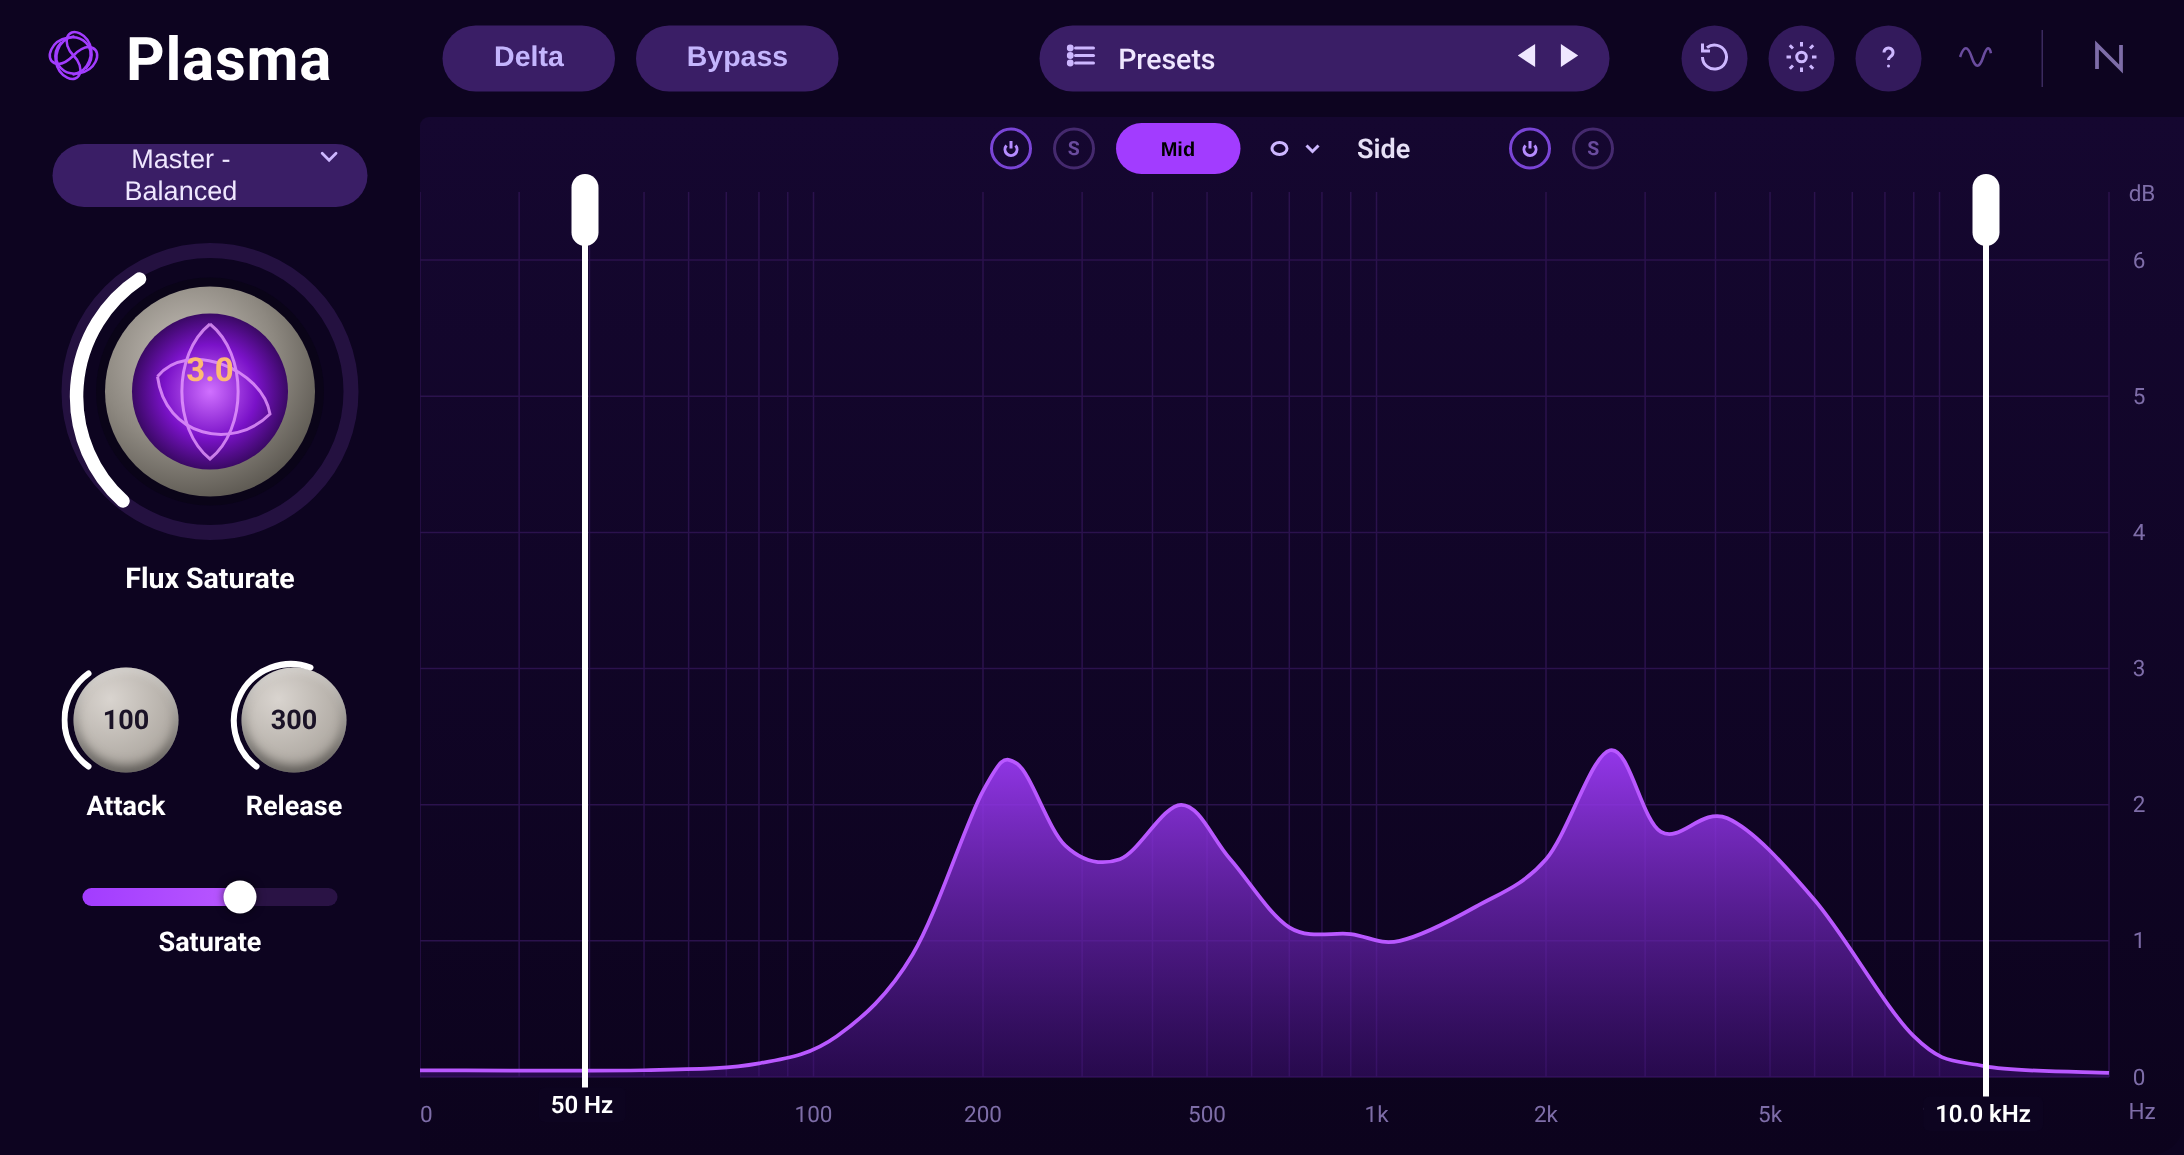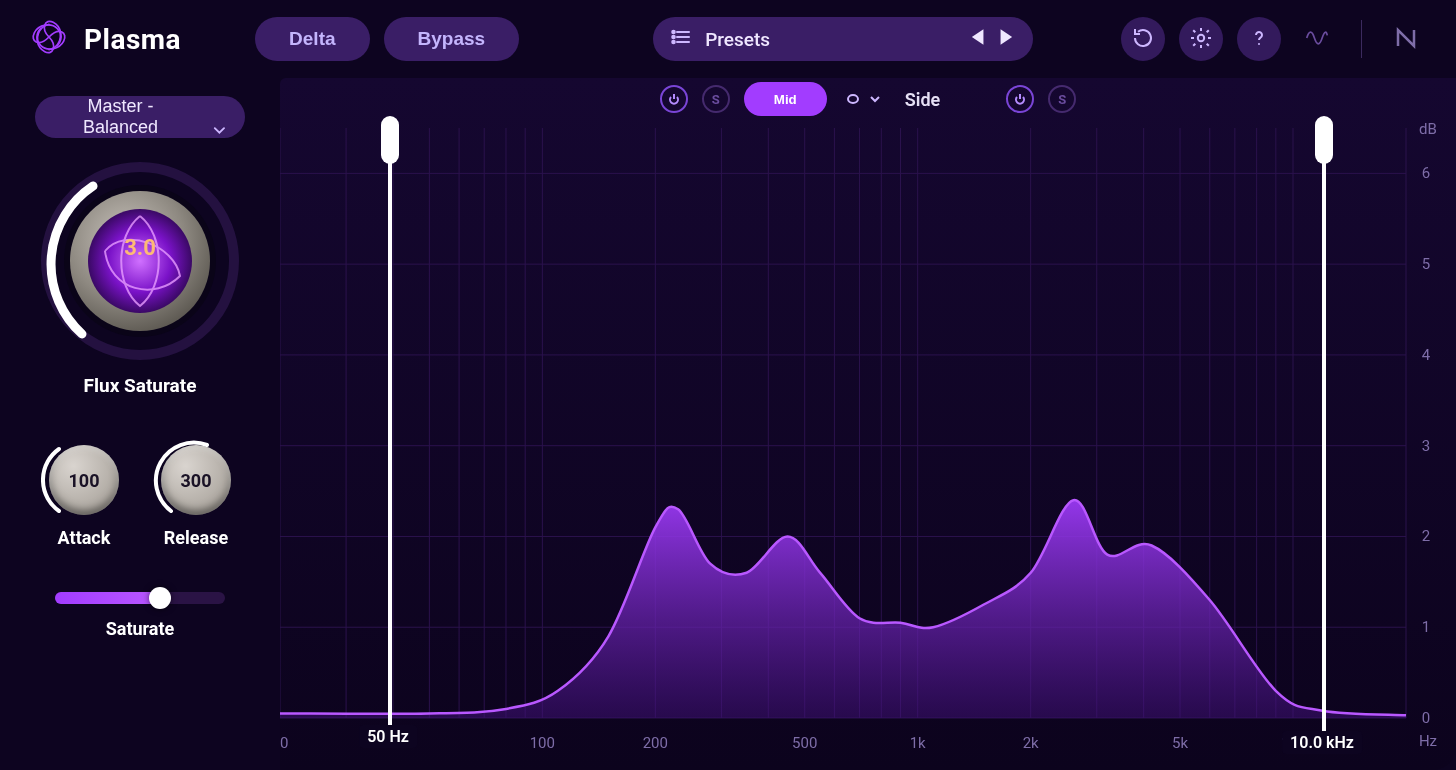--- a/index.html
+++ b/index.html
@@ -14,21 +14,21 @@
   }
   
   .topbar {
     display: flex;
     align-items: center;
     height: 78px;
     padding: 0 28px;
     gap: 14px;
   }
   .brand { display: flex; align-items: center; gap: 14px; margin-right: 60px; }
-  .brand-name { font-size: 28px; font-weight: 700; color: #fff; letter-spacing: .5px; }
+  .brand-name { font-size: 40px; font-weight: 700; color: #fff; letter-spacing: .5px; }
   .pill {
     height: 44px;
     padding: 0 34px;
     border-radius: 22px;
     background: #3a1e66;
     color: #c4b5fd;
     font-size: 19px;
     font-weight: 600;
     display: inline-flex;
     align-items: center;
@@ -75,21 +75,21 @@
     align-items: center;
   }
   .profile-select {
     width: 210px; height: 42px;
     border-radius: 21px;
     background: #3a1e66;
     color: #efe7ff;
     font-size: 18px;
     font-weight: 500;
     display: flex;
-    align-items: flex-end;
+    align-items: flex-start;
     gap: 24px;
     padding: 0 18px;
     cursor: pointer;
     border:none;
   }
   .profile-select svg { margin-left: auto; }
   
   .bigknob-wrap { position: relative; width: 210px; height: 210px; margin-top: 18px; }
   .bigknob-value {
     position: absolute; inset: 0;
@@ -153,21 +153,21 @@
     border: 2px solid #7a45d6;
     display:inline-flex; align-items:center; justify-content:center;
     color:#b58cff; font-size:13px; font-weight:700;
     cursor:pointer;
   }
   .chanbar .mini.dim { border-color:#452a6e; color:#6a4c9e; }
   .chan-pill {
     height: 34px; padding: 0 30px;
     border-radius: 17px;
     background: #a23cff;
-    color:#ffffff; font-weight:700;
+    color:#000000; font-weight:700;
     display:inline-flex; align-items:center;
     border:none; cursor:pointer;text-align:center;
   }
   .chan-label { color:#e6e0f5; font-weight:600; padding:0 10px; }
   .link-btn {
     display:inline-flex; align-items:center; gap:4px;
     color:#cdb7ff; cursor:pointer;
   }
   
   .grid, .curve { position:absolute; inset:0; width:100%; height:100%; }

